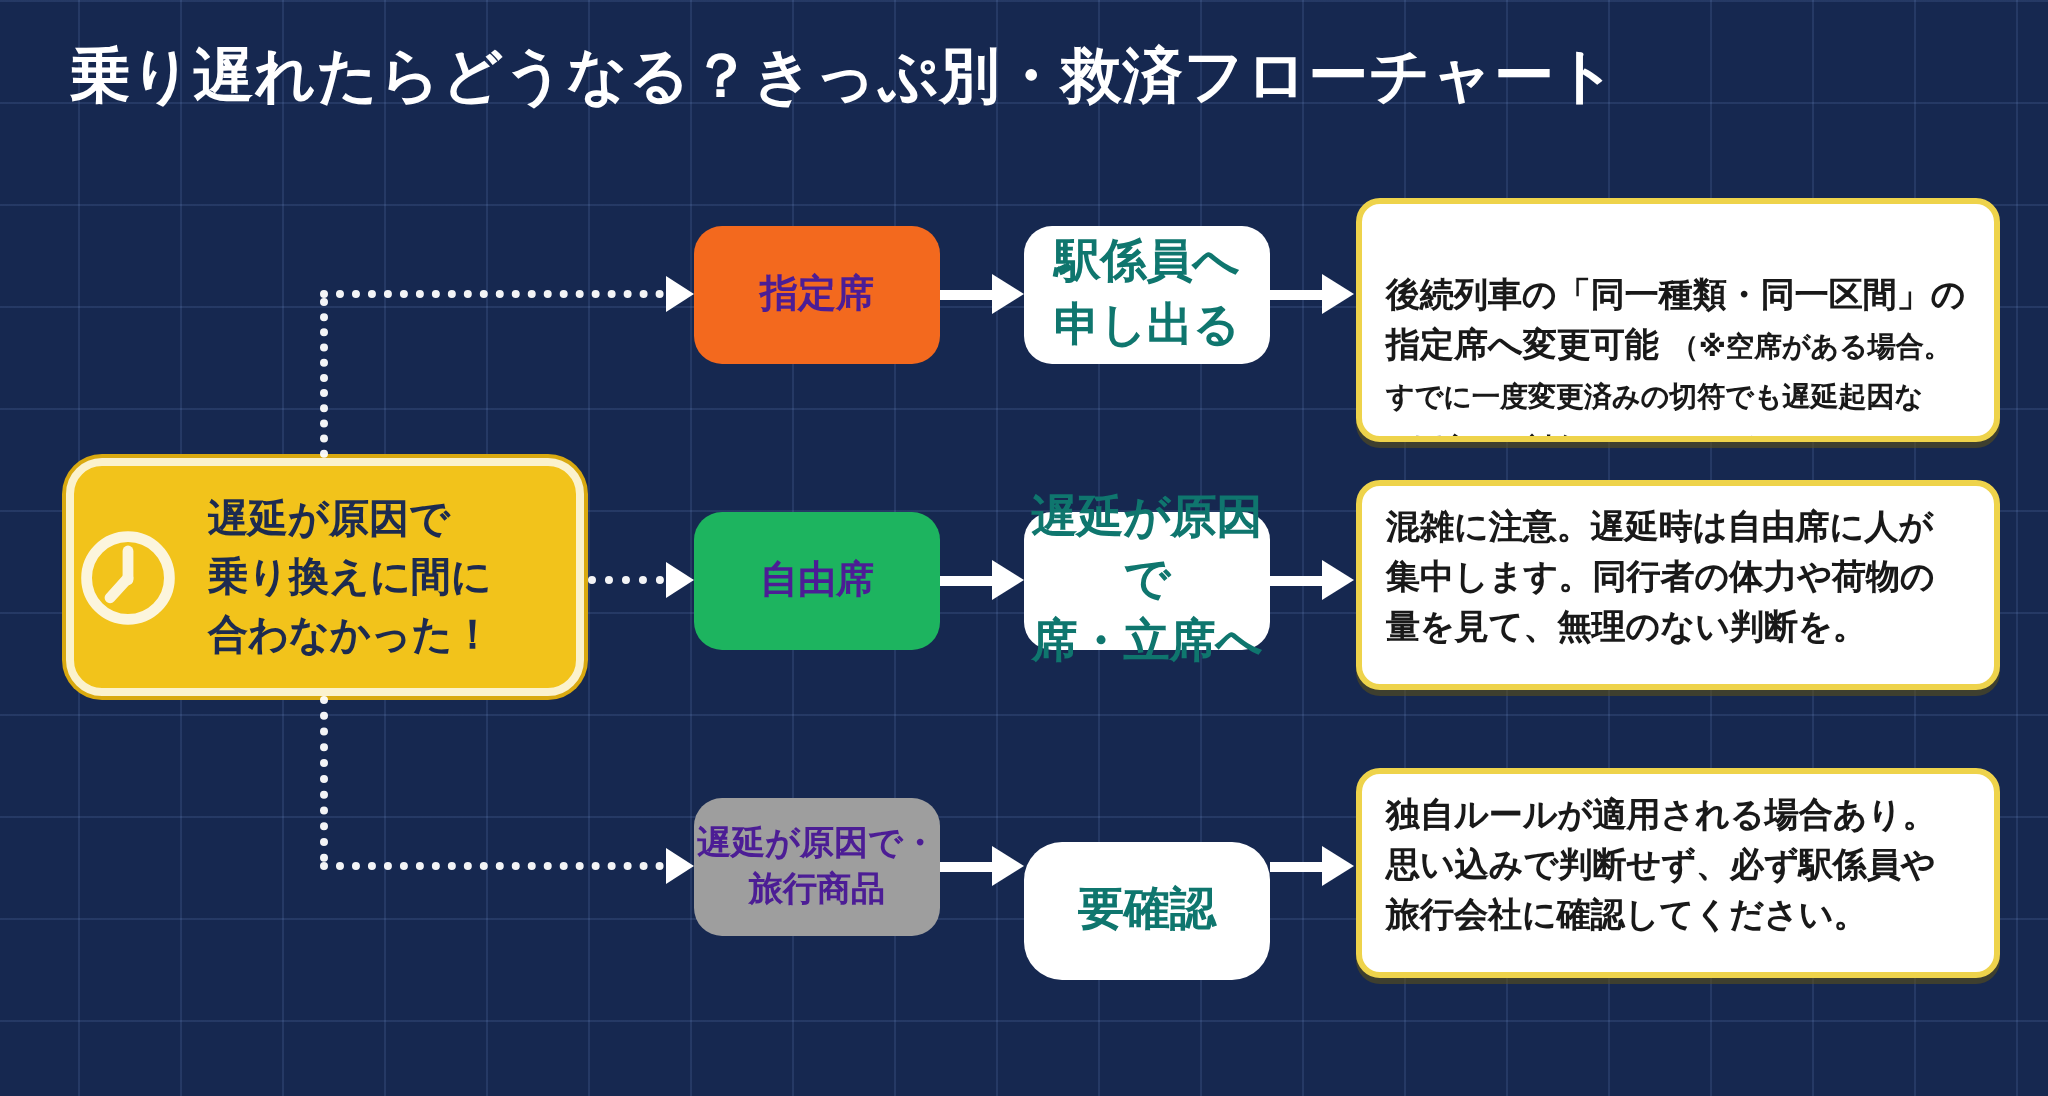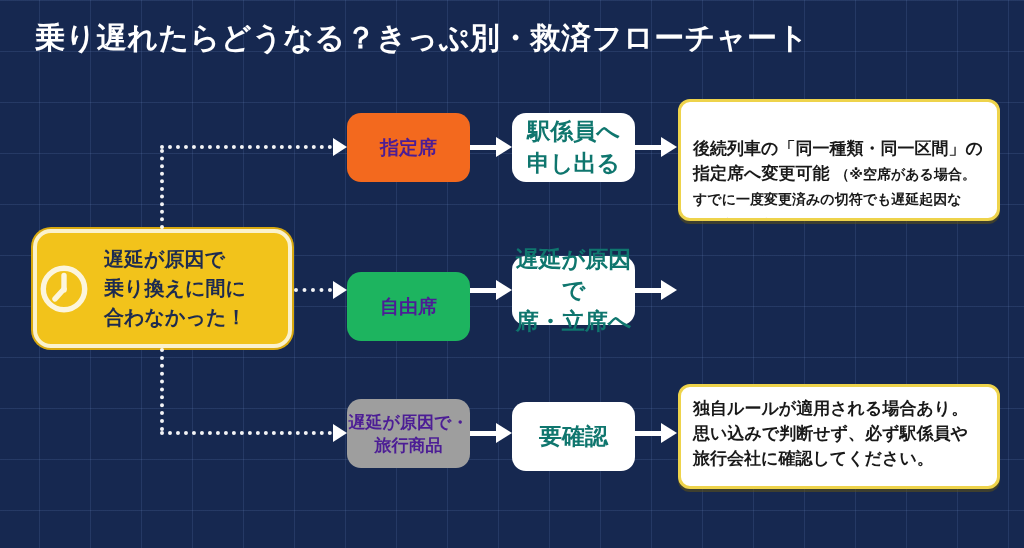--- a/index.html
+++ b/index.html
@@ -102,39 +102,42 @@
     <span class="shaft"></span>
       <span class="head"></span>
   </div>
   <div class="detail-box" style="top:99px;height:122px;">
     <span>後続列車の「同一種類・同一区間」の
 指定席へ変更可能 </span><span class="note">（※空席がある場合。
 すでに一度変更済みの切符でも遅延起因な
 ら再変更の対象になることがあります。）</span>
   </div>
 
-  <div class="cat-box" style="top: 272px; background-color: rgb(29, 180, 95);">自由席</div>
+  <div class="cat-box" style="top: 256px; background-color: rgb(29, 180, 95);">自由席</div>
   <div class="arrow" style="left:470px;top:280px;">
     <span class="shaft"></span>
       <span class="head"></span>
   </div>
   <div class="act-box" style="top:256px;">遅延が原因で
 席・立席へ</div>
   <div class="arrow" style="left:635px;top:280px;">
     <span class="shaft"></span>
       <span class="head"></span>
   </div>
+  <div class="detail-box" style="top:240px;height:105px;">混雑に注意。遅延時は自由席に人が
+集中します。同行者の体力や荷物の
+量を見て、無理のない判断を。</div>
 
   <div class="cat-box small" style="top: 399px; background-color: rgb(158, 158, 158);">遅延が原因で・
 旅行商品</div>
   <div class="arrow" style="left:470px;top:423px;">
     <span class="shaft"></span>
       <span class="head"></span>
   </div>
-  <div class="act-box" style="top:402px;">要確認</div>
+  <div class="act-box" style="top:421px;border-radius:19px;">要確認</div>
   <div class="arrow" style="left:635px;top:423px;">
     <span class="shaft"></span>
       <span class="head"></span>
   </div>
   <div class="detail-box" style="top:384px;height:105px;">独自ルールが適用される場合あり。
 思い込みで判断せず、必ず駅係員や
 旅行会社に確認してください。</div>
 
 </div>
 

